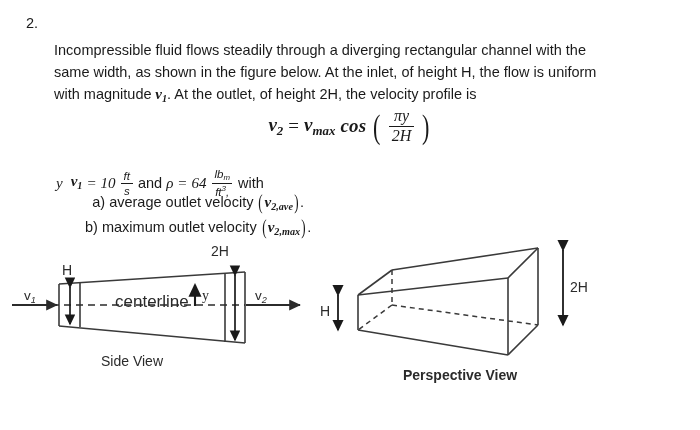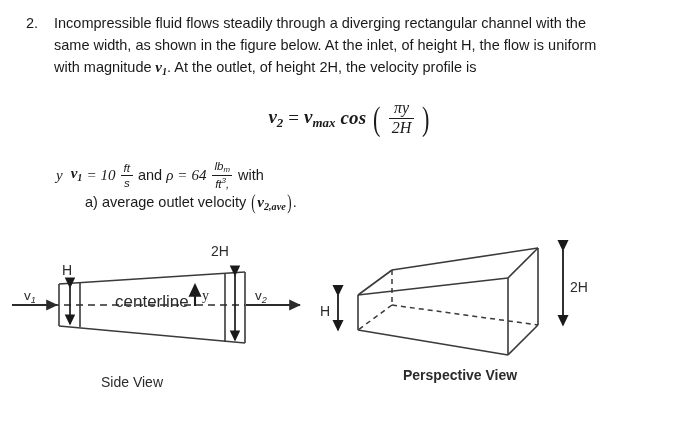--- a/index.html
+++ b/index.html
@@ -30,20 +30,21 @@
   .stmt-num {
     width: 28px;
     flex: 0 0 28px;
     font-size: 14.5px;
     line-height: 22px;
   }
   .stmt-body {
     font-size: 14.5px;
     line-height: 22px;
     text-align: left;
+    margin-top: 27px;
   }
   .stmt-body .ln { display: block; white-space: nowrap; }
 
   
   .mv {
     font-family: "Liberation Serif", serif;
     font-style: italic;
     font-weight: bold;
     font-size: 15px;
   }
@@ -89,21 +90,21 @@
     transform: scaleX(.65);
     display: inline-block;
   }
   .frac {
     display: inline-flex;
     flex-direction: column;
     align-items: center;
     font-size: 16px;
     line-height: 1.05;
     vertical-align: middle;
-    margin: 0 1px;
+    margin: 8px 1px;
   }
   .frac .num {
     font-style: italic;
     padding: 0 3px 1px 3px;
   }
   .frac .den {
     border-top: 1.3px solid #1a1a1a;
     font-style: italic;
     padding: 1px 3px 0 3px;
   }
@@ -224,20 +225,25 @@
     <span class="gap"></span>
   <span>with</span>
 </div>
 
 <div id="subitems">
   <div class="subitem">
     <span>a)</span>
     <span>average outlet velocity</span>
     <span class="bigparen">(</span><span class="mv"><span>v</span><span class="sub">2,ave</span></span><span class="bigparen">)</span><span>.</span>
   </div>
+  <div class="subitem">
+    <span>b)</span>
+    <span>maximum outlet velocity</span>
+    <span class="bigparen">(</span><span class="mv"><span>v</span><span class="sub">2,max</span></span><span class="bigparen">)</span><span>.</span>
+  </div>
 </div>
 
 <div id="fig-side">
   <svg width="320" height="150" viewBox="0 0 320 150">
     <defs>
       <marker id="ah" markerWidth="7" markerHeight="7" refX="6" refY="3.1" orient="auto">
         <path d="M0,0 L6.5,3.1 L0,6.2 z" fill="#2b2b2b"></path>
       </marker>
       <marker id="ahu" markerWidth="7" markerHeight="7" refX="5.6" refY="3.1" orient="auto">
         <path d="M0,0 L6.5,3.1 L0,6.2 z" fill="#1a1a1a"></path>
@@ -271,21 +277,21 @@
 
     <line x1="195" y1="66" x2="195" y2="45" stroke="#1a1a1a" stroke-width="2.1" marker-end="url(#ahu)"></line>
   </svg>
 
   <div class="fig-caption" style="left:62px; top:22px; font-size:14px;">H</div>
   <div class="fig-caption" style="left:211px; top:3px; font-size:14px;">2H</div>
   <div class="fig-caption" style="left:115px; top:52px; font-size:17px;">centerline</div>
   <div class="fig-caption" style="left:202px; top:48px; font-size:14px; font-family:'Liberation Serif',serif;">y</div>
   <div class="fig-caption" style="left:24px; top:48px; font-size:13.5px;"><span>v</span><span class="sub">1</span></div>
   <div class="fig-caption" style="left:255px; top:48px; font-size:13.5px;"><span>v</span><span class="sub">2</span></div>
-  <div class="fig-caption" style="left:101px; top:134px;">Side View</div>
+  <div class="fig-caption" style="left:101px; top:113px;">Side View</div>
 </div>
 
 <div id="fig-persp">
   <svg width="380" height="150" viewBox="0 0 380 150">
     <defs>
       <marker id="ahp" markerWidth="7" markerHeight="7" refX="5.6" refY="3.1" orient="auto">
         <path d="M0,0 L6.5,3.1 L0,6.2 z" fill="#1a1a1a"></path>
       </marker>
     </defs>
 

